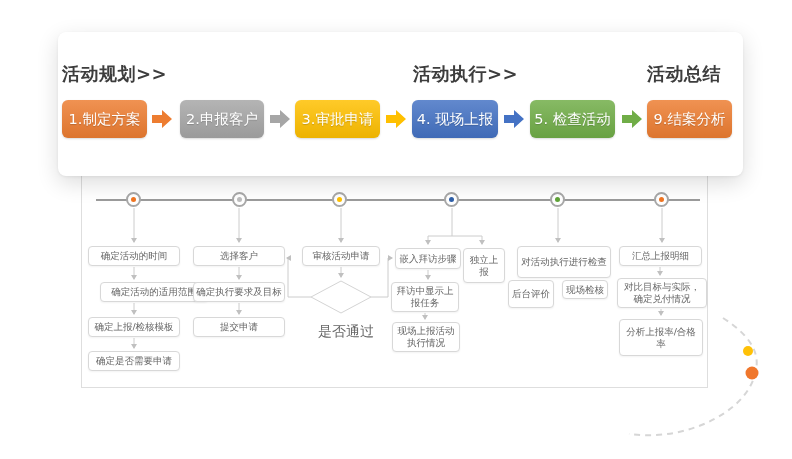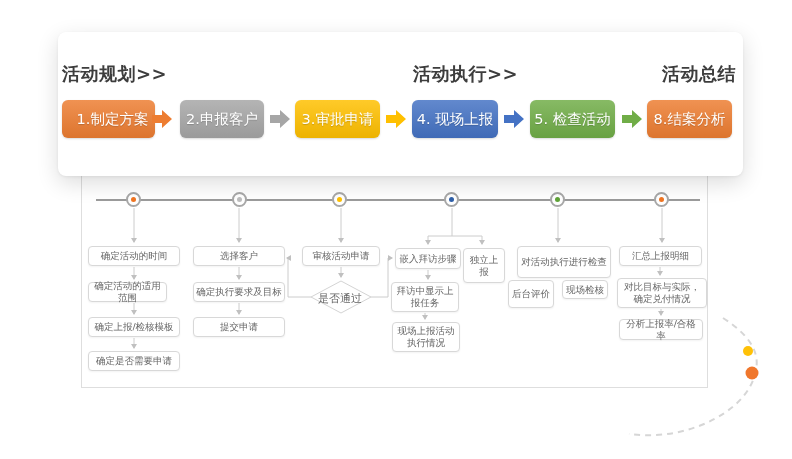--- a/index.html
+++ b/index.html
@@ -39,21 +39,21 @@
   }
   .dot i{display:block;width:5px;height:5px;border-radius:50%;}
   
   .node{
     position:absolute;z-index:2;background:#ffffff;border:1px solid #d8d8d8;
     border-radius:4px;box-sizing:border-box;color:#666666;font-size:9.5px;
     display:flex;align-items:center;justify-content:center;text-align:center;
     line-height:1.25;padding:1px 2px;box-shadow:0 1px 2px rgba(0,0,0,0.05);
   }
   .diamond-label{
-    position:absolute;z-index:2;color:#666666;font-size:11px;white-space:nowrap;
+    position:absolute;z-index:2;color:#666666;font-size:14px;white-space:nowrap;margin-top:32px;
   }
   svg.overlay{position:absolute;left:0;top:0;z-index:2;}
   svg.decor{position:absolute;left:0;top:0;z-index:0;}
 </style>
 </head>
 <body>
 
 <div class="stage">
 
   <svg class="decor" width="792" height="459" viewBox="0 0 792 459">
@@ -120,21 +120,21 @@
       <path d="M531 272 V277" marker-end="url(#ah)"></path>
       <path d="M585 272 V277" marker-end="url(#ah)"></path>
 
       <path d="M662 208 V242" marker-end="url(#ah)"></path>
       <path d="M660 267 V275" marker-end="url(#ah)"></path>
       <path d="M661 309 V315" marker-end="url(#ah)"></path>
     </g>
   </svg>
 
   <div class="node" style="left:88px;top:246px;width:92px;height:20px">确定活动的时间</div>
-  <div class="node" style="left:88px;top:282px;width:79px;height:20px">确定活动的适用范围</div>
+  <div class="node" style="left:100px;top:282px;width:108px;height:20px">确定活动的适用范围</div>
   <div class="node" style="left:88px;top:317px;width:92px;height:20px">确定上报/检核模板</div>
   <div class="node" style="left:193px;top:246px;width:92px;height:20px">选择客户</div>
 
   <div class="node" style="left:88px;top:351px;width:92px;height:20px">确定是否需要申请</div>
   <div class="node" style="left:193px;top:282px;width:92px;height:20px">确定执行要求及目标</div>
   <div class="node" style="left:193px;top:317px;width:92px;height:20px">提交申请</div>
 
   <div class="node" style="left:302px;top:246px;width:78px;height:20px">审核活动申请</div>
   <div class="diamond-label" style="left:318px;top:291px">是否通过</div>
 
@@ -142,42 +142,42 @@
   <div class="node" style="left:463px;top:248px;width:42px;height:35px">独立上报</div>
   <div class="node" style="left:392px;top:322px;width:68px;height:30px">现场上报活动执行情况</div>
   <div class="node" style="left:391px;top:282px;width:68px;height:30px">拜访中显示上报任务</div>
 
   <div class="node" style="left:517px;top:246px;width:94px;height:32px">对活动执行进行检查</div>
   <div class="node" style="left:508px;top:280px;width:46px;height:28px">后台评价</div>
   <div class="node" style="left:562px;top:280px;width:46px;height:19px">现场检核</div>
 
   <div class="node" style="left:617px;top:278px;width:90px;height:30px">对比目标与实际，确定兑付情况</div>
   <div class="node" style="left:619px;top:246px;width:83px;height:20px">汇总上报明细</div>
-  <div class="node" style="left:619px;top:319px;width:84px;height:21px">分析上报率/合格率</div>
+  <div class="node" style="left:619px;top:319px;width:84px;height:37px">分析上报率/合格率</div>
 
   <div class="card"></div>
   <div class="section-title" style="left:62px;top:62px">活动规划&gt;&gt;</div>
   <div class="section-title" style="left:413px;top:62px">活动执行&gt;&gt;</div>
-  <div class="section-title" style="left:662px;top:62px">活动总结</div>
+  <div class="section-title" style="left:647px;top:62px">活动总结</div>
 
-  <div class="step" style="left: 62px; top: 100px; width: 85px; background-color: rgb(237, 125, 49); padding-left: 8px;">1.制定方案</div>
+  <div class="step" style="left: 62px; top: 100px; width: 85px; background-color: rgb(237, 125, 49);">1.制定方案</div>
   <svg class="step-arrow" style="left:152px" viewBox="0 0 20 18">
       <polygon points="0,5 10,5 10,0 20,9 10,18 10,13 0,13" fill="#ED7D31"></polygon>
     </svg>
   <div class="step" style="left: 180px; top: 100px; width: 84px; background-color: rgb(166, 166, 166);">2.申报客户</div>
   <svg class="step-arrow" style="left:270px" viewBox="0 0 20 18">
       <polygon points="0,5 10,5 10,0 20,9 10,18 10,13 0,13" fill="#A6A6A6"></polygon>
     </svg>
   <div class="step" style="left: 295px; top: 100px; width: 85px; background-color: rgb(255, 192, 0);">3.审批申请</div>
   <svg class="step-arrow" style="left:386px" viewBox="0 0 20 18">
       <polygon points="0,5 10,5 10,0 20,9 10,18 10,13 0,13" fill="#FFC000"></polygon>
     </svg>
   <div class="step" style="left: 412px; top: 100px; width: 86px; background-color: rgb(68, 114, 196);">4. 现场上报</div>
   <svg class="step-arrow" style="left:504px" viewBox="0 0 20 18">
       <polygon points="0,5 10,5 10,0 20,9 10,18 10,13 0,13" fill="#4472C4"></polygon>
     </svg>
   <div class="step" style="left: 530px; top: 100px; width: 85px; background-color: rgb(112, 173, 71);">5. 检查活动</div>
   <svg class="step-arrow" style="left:622px" viewBox="0 0 20 18">
       <polygon points="0,5 10,5 10,0 20,9 10,18 10,13 0,13" fill="#70AD47"></polygon>
     </svg>
-  <div class="step" style="left: 647px; top: 100px; width: 85px; background-color: rgb(237, 125, 49);">8.结案分析</div>
+  <div class="step" style="left: 647px; top: 100px; width: 85px; background-color: rgb(237, 125, 49);">9.结案分析</div>
 
 </div>
 
 </body></html>

